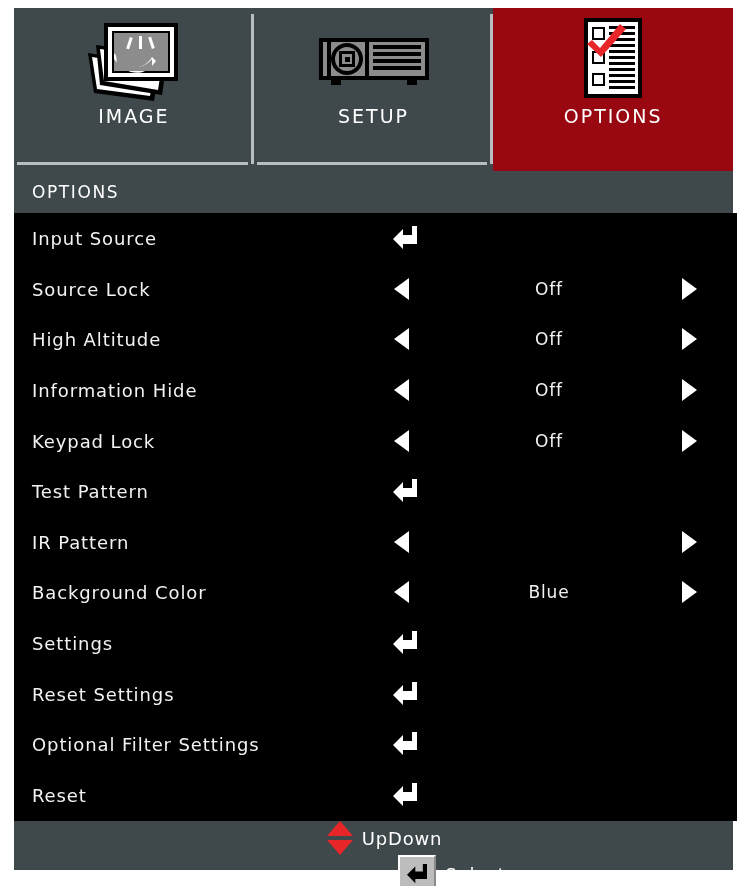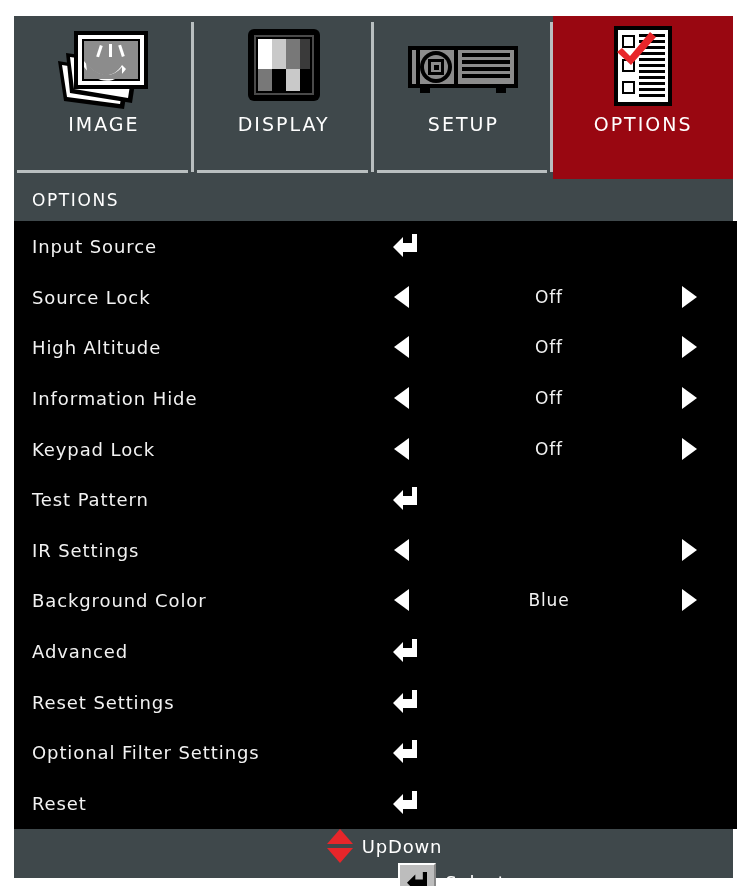--- a/index.html
+++ b/index.html
@@ -10,21 +10,21 @@
   body {
     width: 747px;
     height: 886px;
     font-family: "DejaVu Sans", sans-serif;
     -webkit-font-smoothing: none;
   }
 
   .osd {
     position: absolute;
     left: 14px;
-    top: 16px;
+    top: 8px;
     width: 719px;
     height: 862px;
     background: #4c1d95;
     box-sizing: border-box;
   }
 
   
   .tabbar {
     position: absolute;
     left: 0;
@@ -252,40 +252,20 @@
           </g>
           <path d="M32 36 C 44 52, 60 56, 70 40 L 74 44 C 62 62, 44 58, 32 42 Z" fill="#ffffff"></path>
           <path d="M34 38 C 46 52, 60 54, 70 42 L 70 54 L 36 54 Z" fill="#8c8c8c"></path>
         </svg>
       </div>
       <div class="tab-label">IMAGE</div>
       <div class="underline"></div>
       <div class="sep"></div>
     </div>
 
-    <div class="tab">
-      <div class="tab-icon">
-        <svg width="100" height="86" viewBox="0 0 100 86">
-          <rect x="14" y="4" width="72" height="72" rx="6" fill="#000000"></rect>
-          <rect x="20" y="10" width="60" height="60" fill="#4a4a4a"></rect>
-          <rect x="22" y="12" width="56" height="56" fill="#000000"></rect>
-          <rect x="24" y="14" width="14" height="30" fill="#ffffff"></rect>
-          <rect x="38" y="14" width="14" height="30" fill="#c9c9c9"></rect>
-          <rect x="52" y="14" width="14" height="30" fill="#787878"></rect>
-          <rect x="66" y="14" width="10" height="30" fill="#3a3a3a"></rect>
-          <rect x="24" y="44" width="14" height="22" fill="#787878"></rect>
-          <rect x="38" y="44" width="14" height="22" fill="#000000"></rect>
-          <rect x="52" y="44" width="14" height="22" fill="#c9c9c9"></rect>
-          <rect x="66" y="44" width="10" height="22" fill="#000000"></rect>
-        </svg>
-      </div>
-      <div class="tab-label">DISPLAY</div>
-      <div class="underline"></div>
-      <div class="sep"></div>
-    </div>
 
     <div class="tab">
       <div class="tab-icon">
         <svg width="122" height="64" viewBox="0 0 122 64">
           <rect x="6" y="10" width="110" height="42" fill="#000000"></rect>
           <rect x="10" y="14" width="102" height="34" fill="#8c8c8c"></rect>
           <rect x="14" y="12" width="4" height="38" fill="#000000"></rect>
           <rect x="52" y="12" width="4" height="38" fill="#000000"></rect>
           <circle cx="34" cy="31" r="16" fill="#000000"></circle>
           <circle cx="34" cy="31" r="12" fill="#8c8c8c"></circle>
@@ -384,34 +364,34 @@
     <div class="row">
       <div class="row-label">Test Pattern</div>
       <div class="enter-glyph">
         <svg width="28" height="24" viewBox="0 0 28 24">
             <path d="M2 13 L12 3 L12 9 L21 9 L21 0 L26 0 L26 18 L12 18 L12 23 Z" fill="#ffffff"></path>
           </svg>
       </div>
     </div>
 
     <div class="row">
-      <div class="row-label">IR Settings</div>
+      <div class="row-label">IR Pattern</div>
       <div class="arrow-left"></div>
       <div class="arrow-right"></div>
     </div>
 
     <div class="row">
       <div class="row-label">Background Color</div>
       <div class="arrow-left"></div>
       <div class="row-value">Blue</div>
       <div class="arrow-right"></div>
     </div>
 
     <div class="row">
-      <div class="row-label">Advanced</div>
+      <div class="row-label">Settings</div>
       <div class="enter-glyph">
         <svg width="28" height="24" viewBox="0 0 28 24">
             <path d="M2 13 L12 3 L12 9 L21 9 L21 0 L26 0 L26 18 L12 18 L12 23 Z" fill="#ffffff"></path>
           </svg>
       </div>
     </div>
 
     <div class="row">
       <div class="row-label">Reset Settings</div>
       <div class="enter-glyph">

